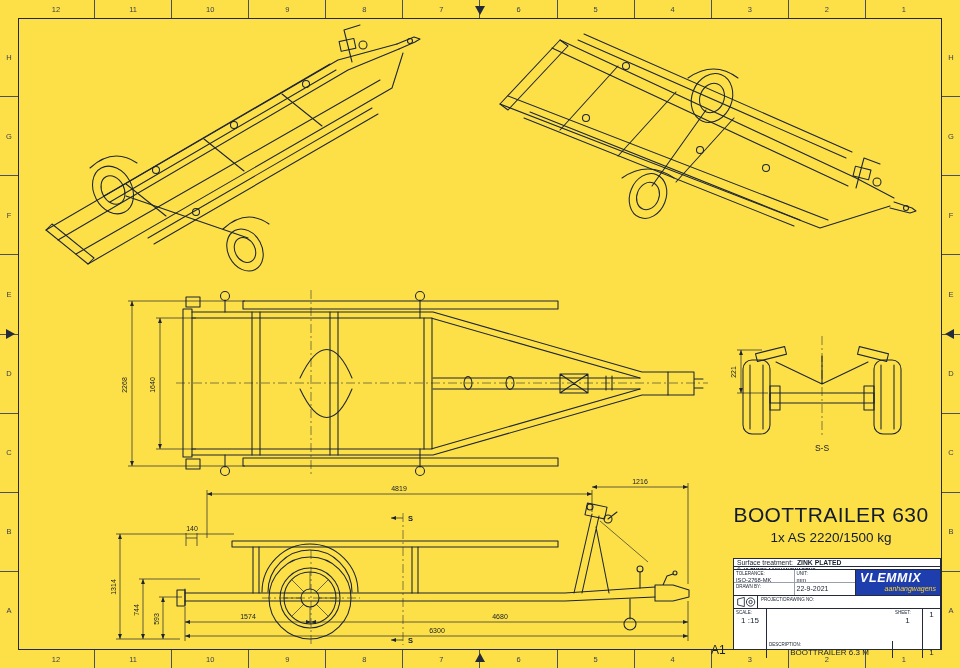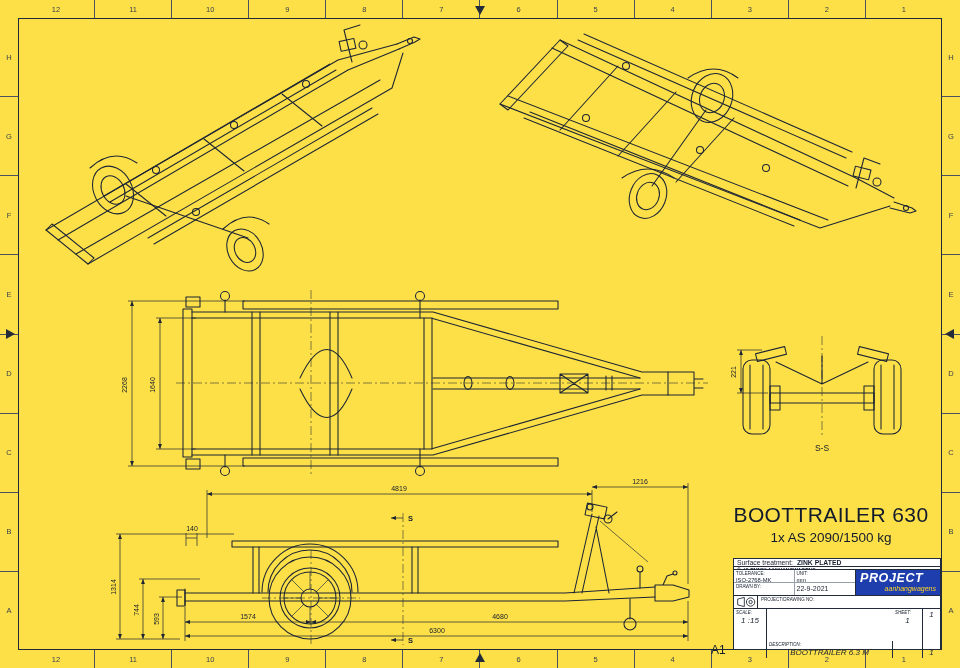--- a/index.html
+++ b/index.html
@@ -48,21 +48,21 @@
   .tb-field:nth-child(n+3) { border-bottom:none; }
   .tb-field .fv { font-size:5.8px; margin-top:1px; }
   .tb-field .fv.big { font-size:7px; }
   .tb-logo { width:84px; background:#1e3eae; color:#fff; display:flex; flex-direction:column; justify-content:center; font-style:italic; padding:2px 4px; }
   .tb-logo .nm { font-weight:bold; font-size:12.5px; letter-spacing:.6px; line-height:1; }
   .tb-logo .sub { color:#ffd21e; font-size:7px; align-self:flex-end; line-height:1.2; }
   .tb-project { height:20px; display:flex; align-items:stretch; border-bottom:1px solid #232b3a; position:relative; }
   .proj-sym { width:24px; border-right:1px solid #232b3a; display:flex; align-items:center; justify-content:center; }
   .proj-label { position:absolute; top:1px; left:27px; font-size:4.5px; }
   .proj-value { flex:1; text-align:center; font-size:11px; letter-spacing:.3px; padding-top:6px; }
-  .tb-bottom { flex:1; display:flex; font-size:4.5px;font-style:italic; }
+  .tb-bottom { flex:1; display:flex; font-size:4.5px; }
   .tb-cell { border-right:1px solid #232b3a; padding:1px 2px; display:flex; flex-direction:column; }
   .tb-cell .v { font-size:8px; text-align:center; margin-top:1px; white-space:nowrap; }
   .tb-scale { width:33px; }
   .tb-desc { flex:1;margin-top:32px; }
   .tb-sheet { width:30px; }
   .tb-rev { width:17px; border-right:none; align-items:center; justify-content:space-between; padding:1px 0; }
   .tb-rev .v { margin:0; }
   .format-label { position:absolute; left:711px; top:643px; font-size:12px; color:#18202e; }
 </style>
 </head>
@@ -338,21 +338,21 @@
       <text class="dimtxt" x="248" y="619" text-anchor="middle">1574</text>
       <line class="dim" x1="311" y1="622" x2="688" y2="622" marker-start="url(#arrA)" marker-end="url(#arrA)"></line>
       <text class="dimtxt" x="500" y="619" text-anchor="middle">4680</text>
       <line class="dim" x1="185" y1="636" x2="688" y2="636" marker-start="url(#arrA)" marker-end="url(#arrA)"></line>
       <text class="dimtxt" x="437" y="633" text-anchor="middle">6300</text>
     </g>
   </svg>
 
   <div class="main-title">
     <div class="t1">BOOTTRAILER 630</div>
-    <div class="t2">1x AS 2090/1500 kg</div>
+    <div class="t2">1x AS 2220/1500 kg</div>
   </div>
 
   <div class="title-block">
     <div class="tb-surface">
       <span>Surface treatment:</span>
       <span class="val">ZINK PLATED</span>
     </div>
     <div class="tb-legal">
       <div class="cr">©:  VLEMMIX AANHANGWAGENS</div>
       <div>This drawing and its contents may not be made accessible and/or duplicated for others without</div>
@@ -369,21 +369,21 @@
           <div class="fv">mm</div>
         </div>
         <div class="tb-field">
           <div>DRAWN BY:</div>
         </div>
         <div class="tb-field">
           <div class="fv big">22-9-2021</div>
         </div>
       </div>
       <div class="tb-logo">
-        <div class="nm">PROJECT</div>
+        <div class="nm">VLEMMIX</div>
         <div class="sub">aanhangwagens</div>
       </div>
     </div>
     <div class="tb-project">
       <div class="proj-sym">
         <svg width="20" height="12" viewBox="0 0 24 14">
           <g stroke="#18202e" fill="none" stroke-width="1">
             <path d="M2,3.5 L10,1.5 V12.5 L2,10.5 Z"></path>
             <circle cx="17.5" cy="7" r="5"></circle>
             <circle cx="17.5" cy="7" r="2"></circle>

